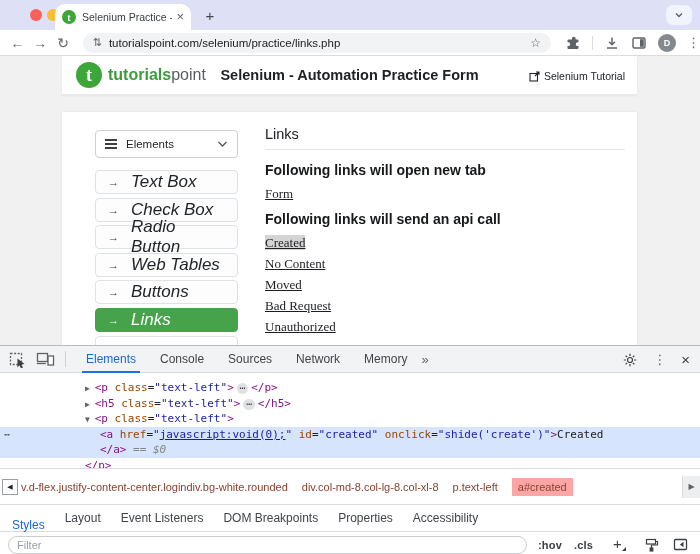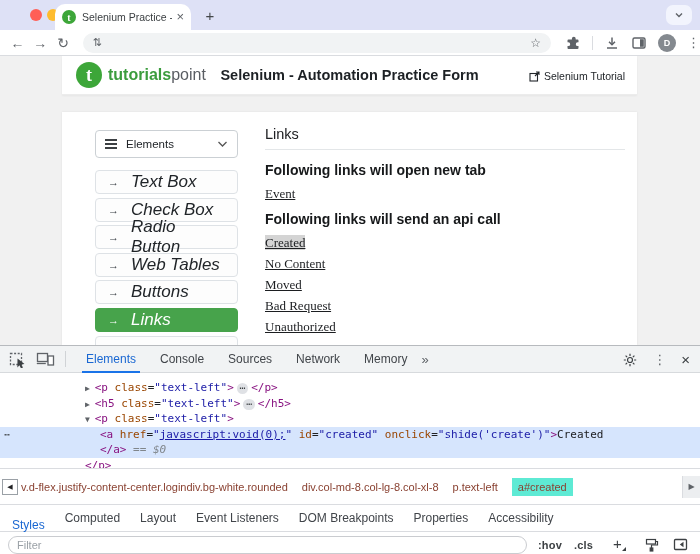--- a/index.html
+++ b/index.html
@@ -82,21 +82,21 @@
   .tk-tag{color:#881280} .tk-att{color:#994500} .tk-eq{color:#202124}
   .tk-str{color:#1a1aa6} .tk-lnk{color:#1a1aa6; text-decoration:underline}
   .tk-txt{color:#202124} .tk-meta{color:#80868b; font-style:italic}
   .tk-tog{color:#5f6368; font-size:8px;}
   .tk-dots{display:inline-block; background:#dfe1e5; border-radius:7px; color:#3c4043; font-size:9px; line-height:11px; padding:0 3px; margin:0 3px;}
 
   .dt-crumbs { position:relative; height:37px; border-top:1px solid #dadce0; border-bottom:1px solid #dadce0; background:#fff; display:flex; align-items:center; overflow:hidden; }
   .crumb-btn { width:16px; height:16px; border:1px solid #9aa0a6; background:#fff; margin:0 3px 0 2px; font-size:7px; color:#202124; display:flex; align-items:center; justify-content:center; flex:0 0 16px; }
   .crumbs { display:flex; align-items:center; gap:14px; }
   .crumb { font-size:11px; color:#8a4232; white-space:nowrap; }
-  .crumb.sel { background:#5eead4; padding:3px 6px; }
+  .crumb.sel { background:#fca5a5; padding:3px 6px; }
   .crumb-btn.right { position:absolute; right:0; margin:0; width:18px; height:22px; border:none; border-left:1px solid #dadce0; background:#eceef0; color:#5f6368; font-size:8px; }
 
   .dt-ptabs { height:27px; background:#fff; border-bottom:1px solid #dadce0; display:flex; align-items:center; padding-left:2px; }
   .ptab { padding:0 10px; font-size:12px; color:#41454a; height:27px; display:flex; align-items:center; position:relative; }
   .ptab.active { color:#1967d2;margin-top:13px; }
   .ptab.active::after { content:""; position:absolute; left:8px; right:8px; bottom:0; height:2px; background:#1a73e8; }
 
   .dt-filter { position:relative; height:26px; background:#fff; display:flex; align-items:center; }
   .filter-input { position:absolute; left:8px; top:4px; width:519px; height:18px; border:1px solid #caccd0; border-radius:9px; padding:0 8px; font-size:11px; color:#202124; font-family:"Liberation Sans",sans-serif; outline:none; }
   .filter-input::placeholder { color:#9aa0a6; }
@@ -130,20 +130,21 @@
         </svg>
     </div>
   </div>
 
   <div class="toolbar">
     <span class="nav-ico back">←</span>
     <span class="nav-ico">→</span>
     <span class="nav-ico">↻</span>
     <div class="omnibox">
       <span class="siteinfo">⇅</span>
+      <span class="url">tutorialspoint.com/selenium/practice/links.php</span>
       <span class="star">☆</span>
     </div>
     <div class="tb-right">
       <svg class="ico" width="16" height="16" viewBox="0 0 16 16">
           <path d="M8.8 1.8a1.9 1.9 0 0 1 1.9 1.9v.8h1.9c.5 0 .9.4.9.9v1.9h-.8a1.9 1.9 0 1 0 0 3.8h.8v1.9c0 .5-.4.9-.9.9H3.4a.9.9 0 0 1-.9-.9v-1.9h.8a1.9 1.9 0 1 0 0-3.8h-.8V5.4c0-.5.4-.9.9-.9h3.5v-.8a1.9 1.9 0 0 1 1.9-1.9z" fill="#5f6368"></path>
         </svg>
       <span class="tb-sep"></span>
       <svg class="ico" width="16" height="16" viewBox="0 0 16 16">
           <g stroke="#5f6368" stroke-width="1.5" fill="none">
             <path d="M8 2.5v7"></path>
@@ -215,21 +216,21 @@
               <span class="sb-label">Links</span>
             </div>
             <div class="sb-item" style="top: 223.6px;"></div>
           </div>
       </div>
       <div class="pmain">
         <div class="links-h">Links</div>
         <hr>
         <div class="sec-title">Following links will open new tab</div>
         <div id="links-0">
-            <div class="plink-row"><span class="plink">Event</span></div>
+            <div class="plink-row"><span class="plink">Form</span></div>
           </div>
         <div class="sec-title">Following links will send an api call</div>
         <div id="links-1">
             <div class="plink-row"><span class="plink hl">Created</span></div>
             <div class="plink-row"><span class="plink">No Content</span></div>
             <div class="plink-row"><span class="plink">Moved</span></div>
             <div class="plink-row"><span class="plink">Bad Request</span></div>
             <div class="plink-row"><span class="plink">Unauthorized</span></div>
           </div>
       </div>
@@ -285,21 +286,20 @@
           <span class="crumb">v.d-flex.justify-content-center.logindiv.bg-white.rounded</span>
           <span class="crumb">div.col-md-8.col-lg-8.col-xl-8</span>
           <span class="crumb">p.text-left</span>
           <span class="crumb sel">a#created</span>
         </div>
       <span class="crumb-btn right">▶</span>
     </div>
 
     <div class="dt-ptabs" id="ptabs">
         <div class="ptab active">Styles</div>
-        <div class="ptab">Computed</div>
         <div class="ptab">Layout</div>
         <div class="ptab">Event Listeners</div>
         <div class="ptab">DOM Breakpoints</div>
         <div class="ptab">Properties</div>
         <div class="ptab">Accessibility</div>
       </div>
 
     <div class="dt-filter">
       <input class="filter-input" type="text" placeholder="Filter" style="">
       <span class="ftoggle f-hov">:hov</span>

